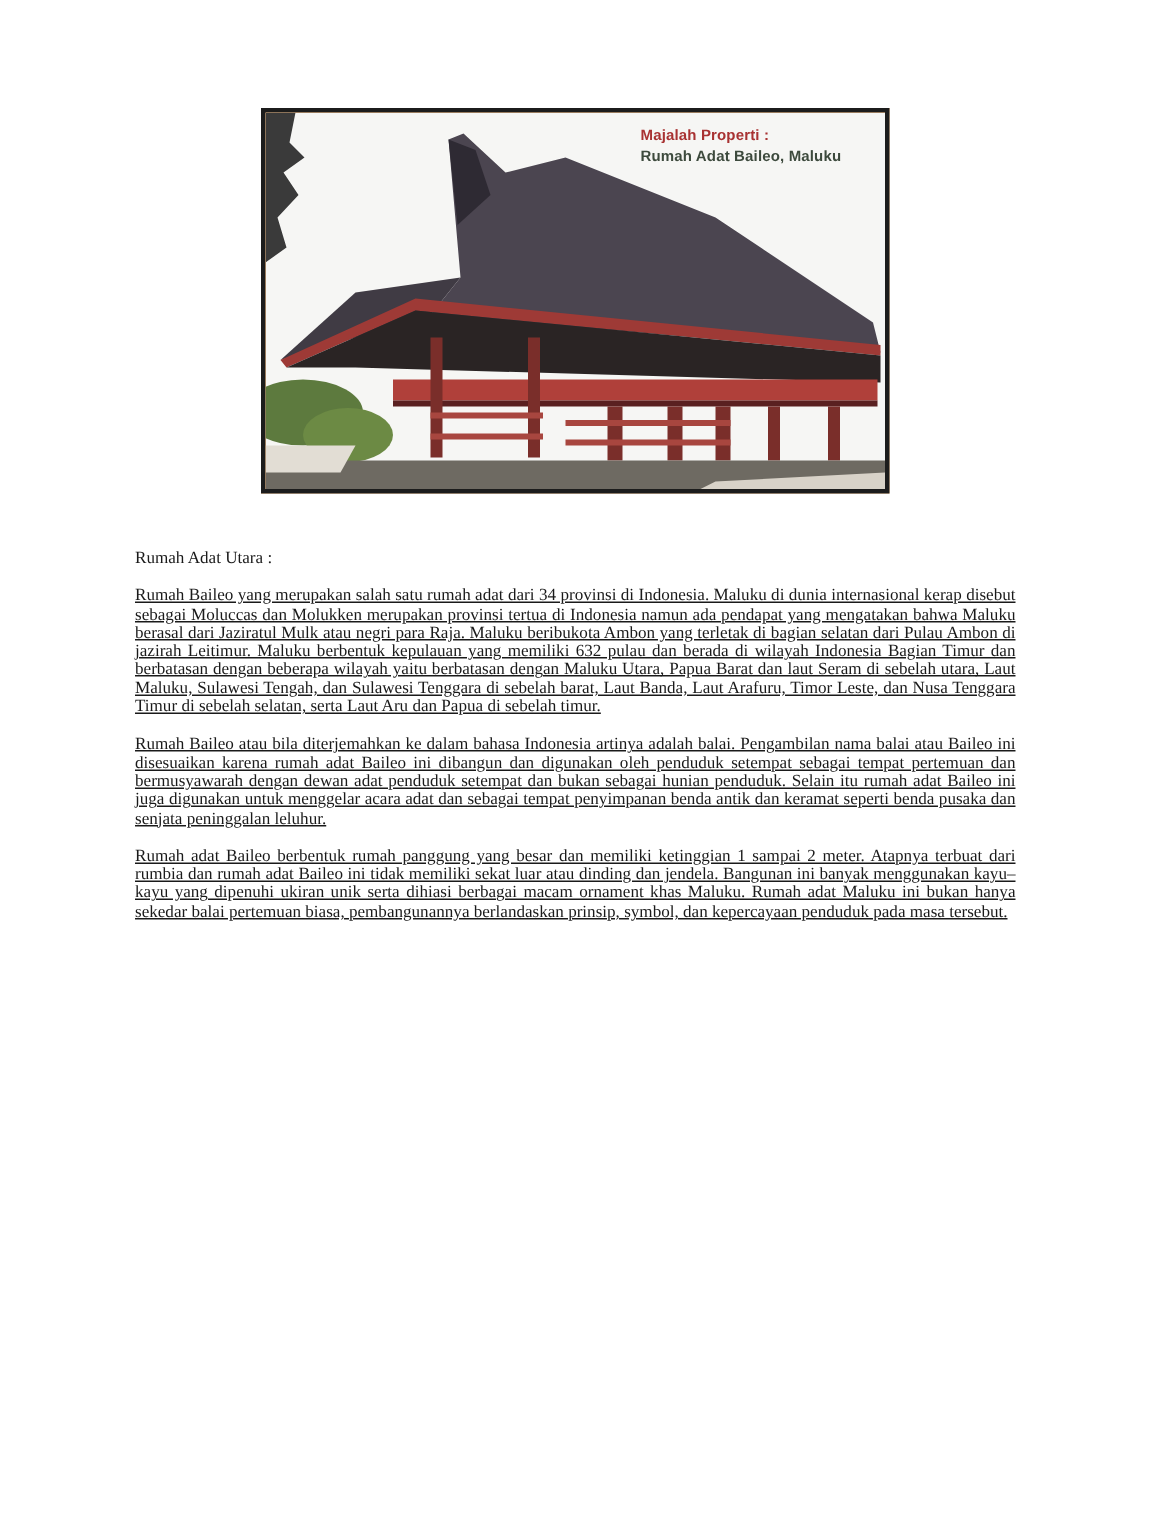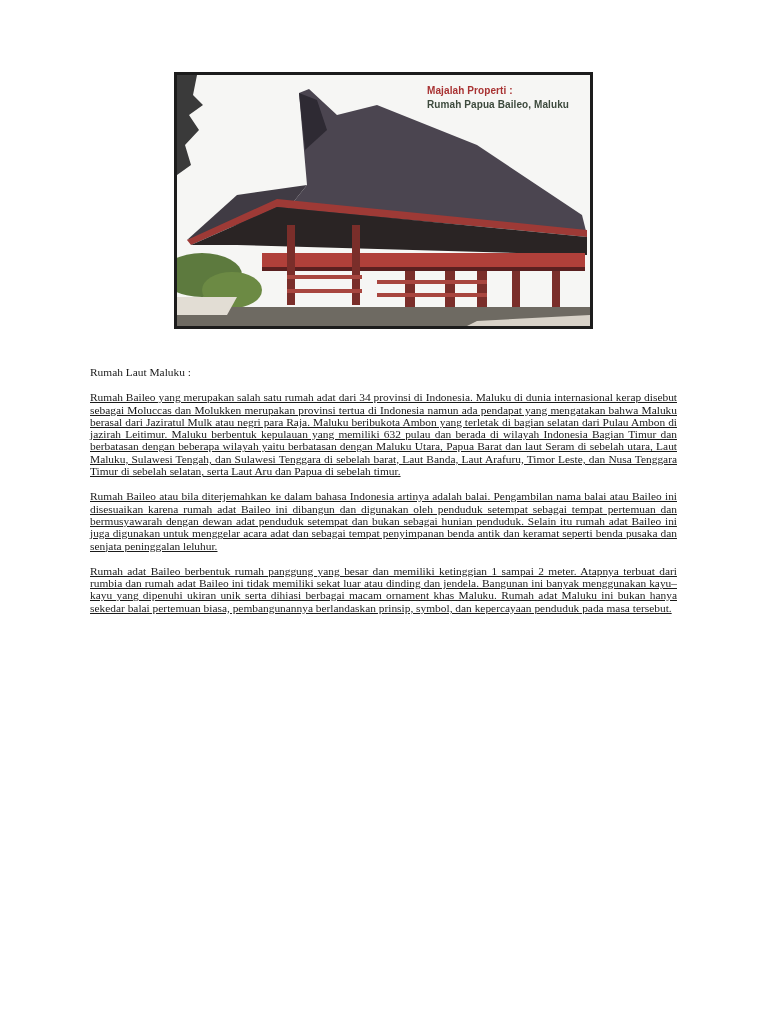--- a/index.html
+++ b/index.html
@@ -62,22 +62,22 @@
       <rect x="110" y="214" width="75" height="4"></rect>
     </g>
 
     <rect x="0" y="232" width="413" height="19" fill="#6e6a62"></rect>
     <path d="M300 246 L413 240 L413 251 L290 251 Z" fill="#d8d2c8"></path>
 
     <path d="M0 222 L60 222 L50 240 L0 240 Z" fill="#e2ddd4"></path>
   </svg>
   <div class="caption">
     <div class="c1">Majalah Properti :</div>
-    <div class="c2">Rumah Papua Baileo, Maluku</div>
+    <div class="c2">Rumah Adat Baileo, Maluku</div>
   </div>
 </div>
 
 <div class="doc">
-  <h1>Rumah Laut Maluku :</h1>
+  <h1>Rumah Adat Utara :</h1>
   <p>Rumah Baileo yang merupakan salah satu rumah adat dari 34 provinsi di Indonesia. Maluku di dunia internasional kerap disebut sebagai Moluccas dan Molukken merupakan provinsi tertua di Indonesia namun ada pendapat yang mengatakan bahwa Maluku berasal dari Jaziratul Mulk atau negri para Raja. Maluku beribukota Ambon yang terletak di bagian selatan dari Pulau Ambon di jazirah Leitimur. Maluku berbentuk kepulauan yang memiliki 632 pulau dan berada di wilayah Indonesia Bagian Timur dan berbatasan dengan beberapa wilayah yaitu berbatasan dengan Maluku Utara, Papua Barat dan laut Seram di sebelah utara, Laut Maluku, Sulawesi Tengah, dan Sulawesi Tenggara di sebelah barat, Laut Banda, Laut Arafuru, Timor Leste, dan Nusa Tenggara Timur di sebelah selatan, serta Laut Aru dan Papua di sebelah timur.</p>
   <p>Rumah Baileo atau bila diterjemahkan ke dalam bahasa Indonesia artinya adalah balai. Pengambilan nama balai atau Baileo ini disesuaikan karena rumah adat Baileo ini dibangun dan digunakan oleh penduduk setempat sebagai tempat pertemuan dan bermusyawarah dengan dewan adat penduduk setempat dan bukan sebagai hunian penduduk. Selain itu rumah adat Baileo ini juga digunakan untuk menggelar acara adat dan sebagai tempat penyimpanan benda antik dan keramat seperti benda pusaka dan senjata peninggalan leluhur.</p>
   <p>Rumah adat Baileo berbentuk rumah panggung yang besar dan memiliki ketinggian 1 sampai 2 meter. Atapnya terbuat dari rumbia dan rumah adat Baileo ini tidak memiliki sekat luar atau dinding dan jendela. Bangunan ini banyak menggunakan kayu–kayu yang dipenuhi ukiran unik serta dihiasi berbagai macam ornament khas Maluku. Rumah adat Maluku ini bukan hanya sekedar balai pertemuan biasa, pembangunannya berlandaskan prinsip, symbol, dan kepercayaan penduduk pada masa tersebut.</p>
 </div>
 
 </body></html>

